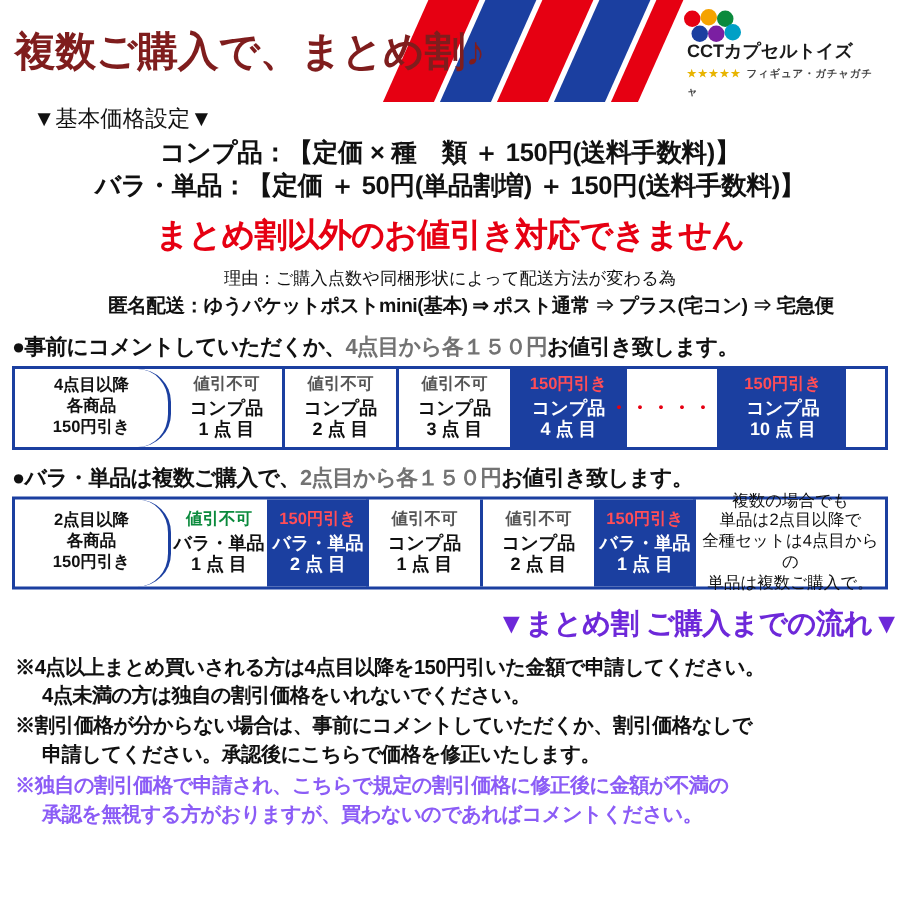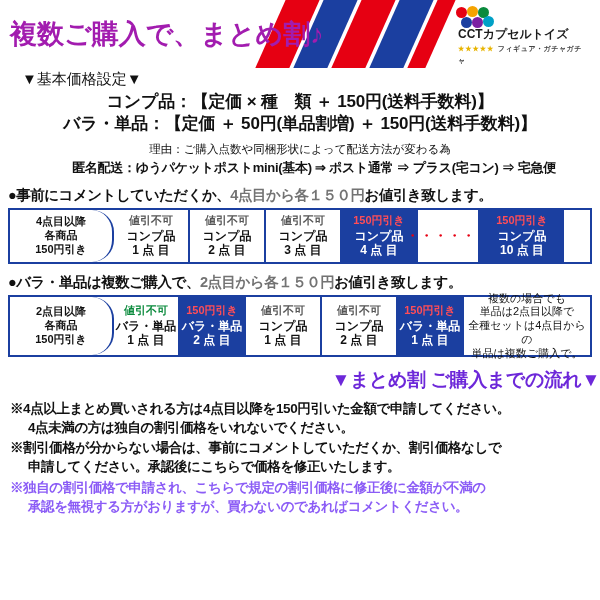--- a/index.html
+++ b/index.html
@@ -41,21 +41,21 @@
     width: 34px;
     transform: skewX(-24deg);
   }
   .title-main {
     position: absolute;
     left: 10px;
     top: 16px;
     font-size: 27px;
     font-weight: bold;
     letter-spacing: 0px;
-    color: #a21caf;
+    color: #7f1d1d;
     white-space: nowrap;
   }
   .logo-box {
     position: absolute;
     right: 12px;
     top: 6px;
     width: 132px;
     text-align: left;
   }
   .logo-dots {
@@ -258,20 +258,21 @@
         <span>CCTカプセルトイズ</span>
         <span class="logo-stars">★★★★★</span>
         <span class="logo-sub">フィギュア・ガチャガチャ</span>
       </span>
     </div>
   </div>
 
   <div class="sec-head">▼基本価格設定▼</div>
   <div class="price-line">コンプ品：【定価 × 種　類 ＋ 150円(送料手数料)】</div>
   <div class="price-line">バラ・単品：【定価 ＋ 50円(単品割増) ＋ 150円(送料手数料)】</div>
+  <div class="warn-line">まとめ割以外のお値引き対応できません</div>
   <div class="note-line">理由：ご購入点数や同梱形状によって配送方法が変わる為</div>
   <div class="ship-line">匿名配送：ゆうパケットポストmini(基本) ⇒ ポスト通常 ⇒ プラス(宅コン) ⇒ 宅急便</div>
 
   <div class="bullet-head">
     <span>●事前にコメントしていただくか、</span><span class="red">4点目から各１５０円</span><span>お値引き致します。</span>
   </div>
 
   <div class="tbl">
     <div class="cell lead">
       <span>4点目以降</span>

